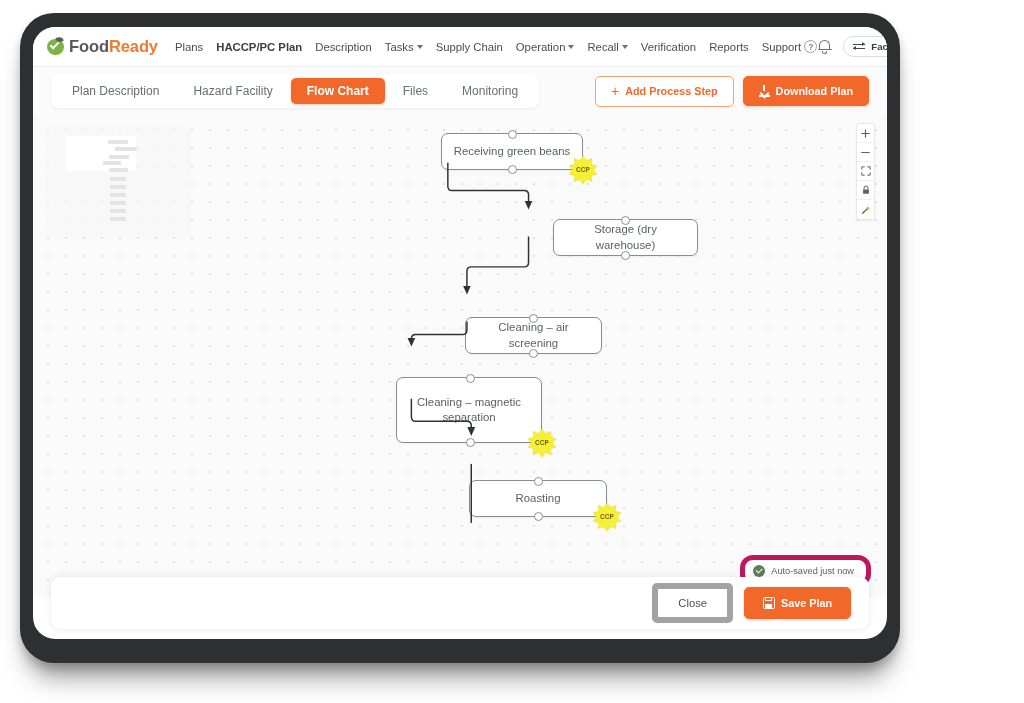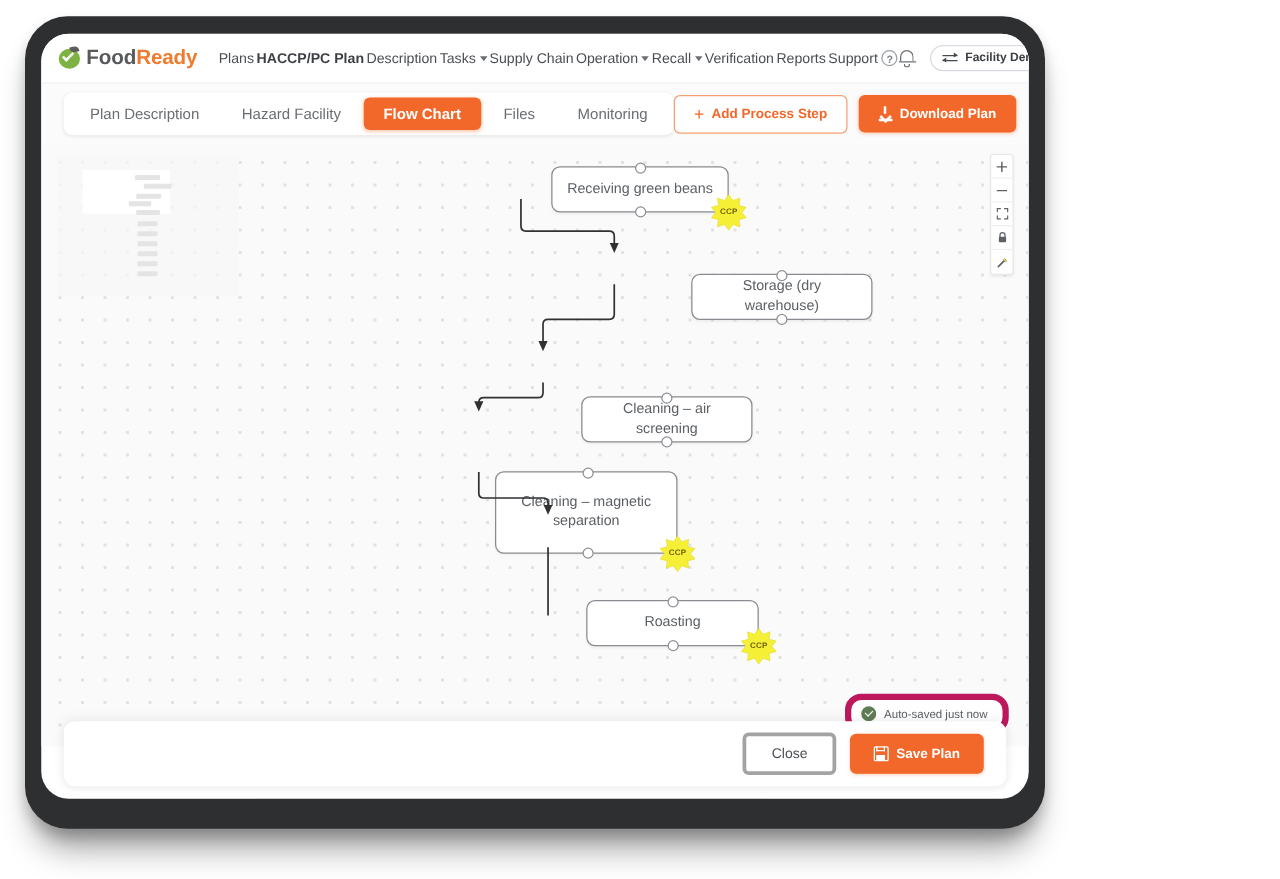--- a/index.html
+++ b/index.html
@@ -7,21 +7,21 @@
     width: 1024px; height: 703px;
     background: #ffffff;
     font-family: "Liberation Sans", sans-serif;
     overflow: hidden;
   }
 
   
   #device-frame {
     position: absolute;
     left: 20px; top: 13px;
-    width: 816px; height: 650px;
+    width: 880px; height: 650px;
     background: #2e2f31;
     border-radius: 34px;
     padding: 14px 13px 24px 13px;
     box-shadow: 0 22px 26px -8px rgba(0,0,0,.40),
                 0 6px 10px rgba(0,0,0,.18);
   }
   #device-screen {
     width: 100%; height: 100%;
     background: #ffffff;
     border-radius: 22px;
@@ -57,21 +57,21 @@
     width: 9px; height: 5px;
     border-left: 2px solid #fff; border-bottom: 2px solid #fff;
     transform: rotate(-45deg);
   }
   .logo-text { font-size: 16.5px; font-weight: 600; letter-spacing: -.1px; }
   .logo-food { color: #58595b; }
   .logo-ready { color: #f07a2d; }
   #logo-divider {
     width: 1px; height: 21px; background: #d9dce0; margin: 0 9px 0 8px;
   }
-  #nav-items { display: flex; align-items: center; gap: 2px; flex: 1 1 auto; }
+  #nav-items { display: flex; align-items: center; gap: 13px; flex: 1 1 auto; }
   .nav-item {
     font-size: 11.3px; color: #4a4d52; white-space: nowrap;
     display: flex; align-items: center; gap: 3px; cursor: pointer;
   }
   .nav-item.bold { font-weight: 600; color: #3c3f43; }
   .caret {
     width: 0; height: 0; border-left: 3.4px solid transparent;
     border-right: 3.4px solid transparent; border-top: 4px solid #6b6e73;
     margin-top: 1px;
   }
@@ -253,21 +253,21 @@
 
   
   #footer-card {
     position: absolute; left: 18px; right: 18px; bottom: 10px; height: 52px;
     background: #ffffff; border-radius: 9px;
     display: flex; align-items: center; justify-content: flex-end;
     padding: 0 18px; gap: 11px; z-index: 9;
     box-shadow: 0 -2px 10px rgba(0,0,0,.05), 0 2px 6px rgba(0,0,0,.05);
   }
   .btn-close {
-    border: 3px solid #a3a3a3; color: #4c5055; background: #fff;
+    border: 6px solid #a3a3a3; color: #4c5055; background: #fff;
     padding: 8px 20px; font-weight: 400; font-size: 11.2px;
   }
   #save-icon { width: 12px; height: 12px; position: relative; }
   #save-icon .o {
     position: absolute; inset: 0; border: 1.4px solid #fff; border-radius: 1.5px;
   }
   #save-icon .t {
     position: absolute; left: 2.5px; top: 0; width: 7px; height: 4px;
     border: 1.3px solid #fff; border-top: none;
   }

